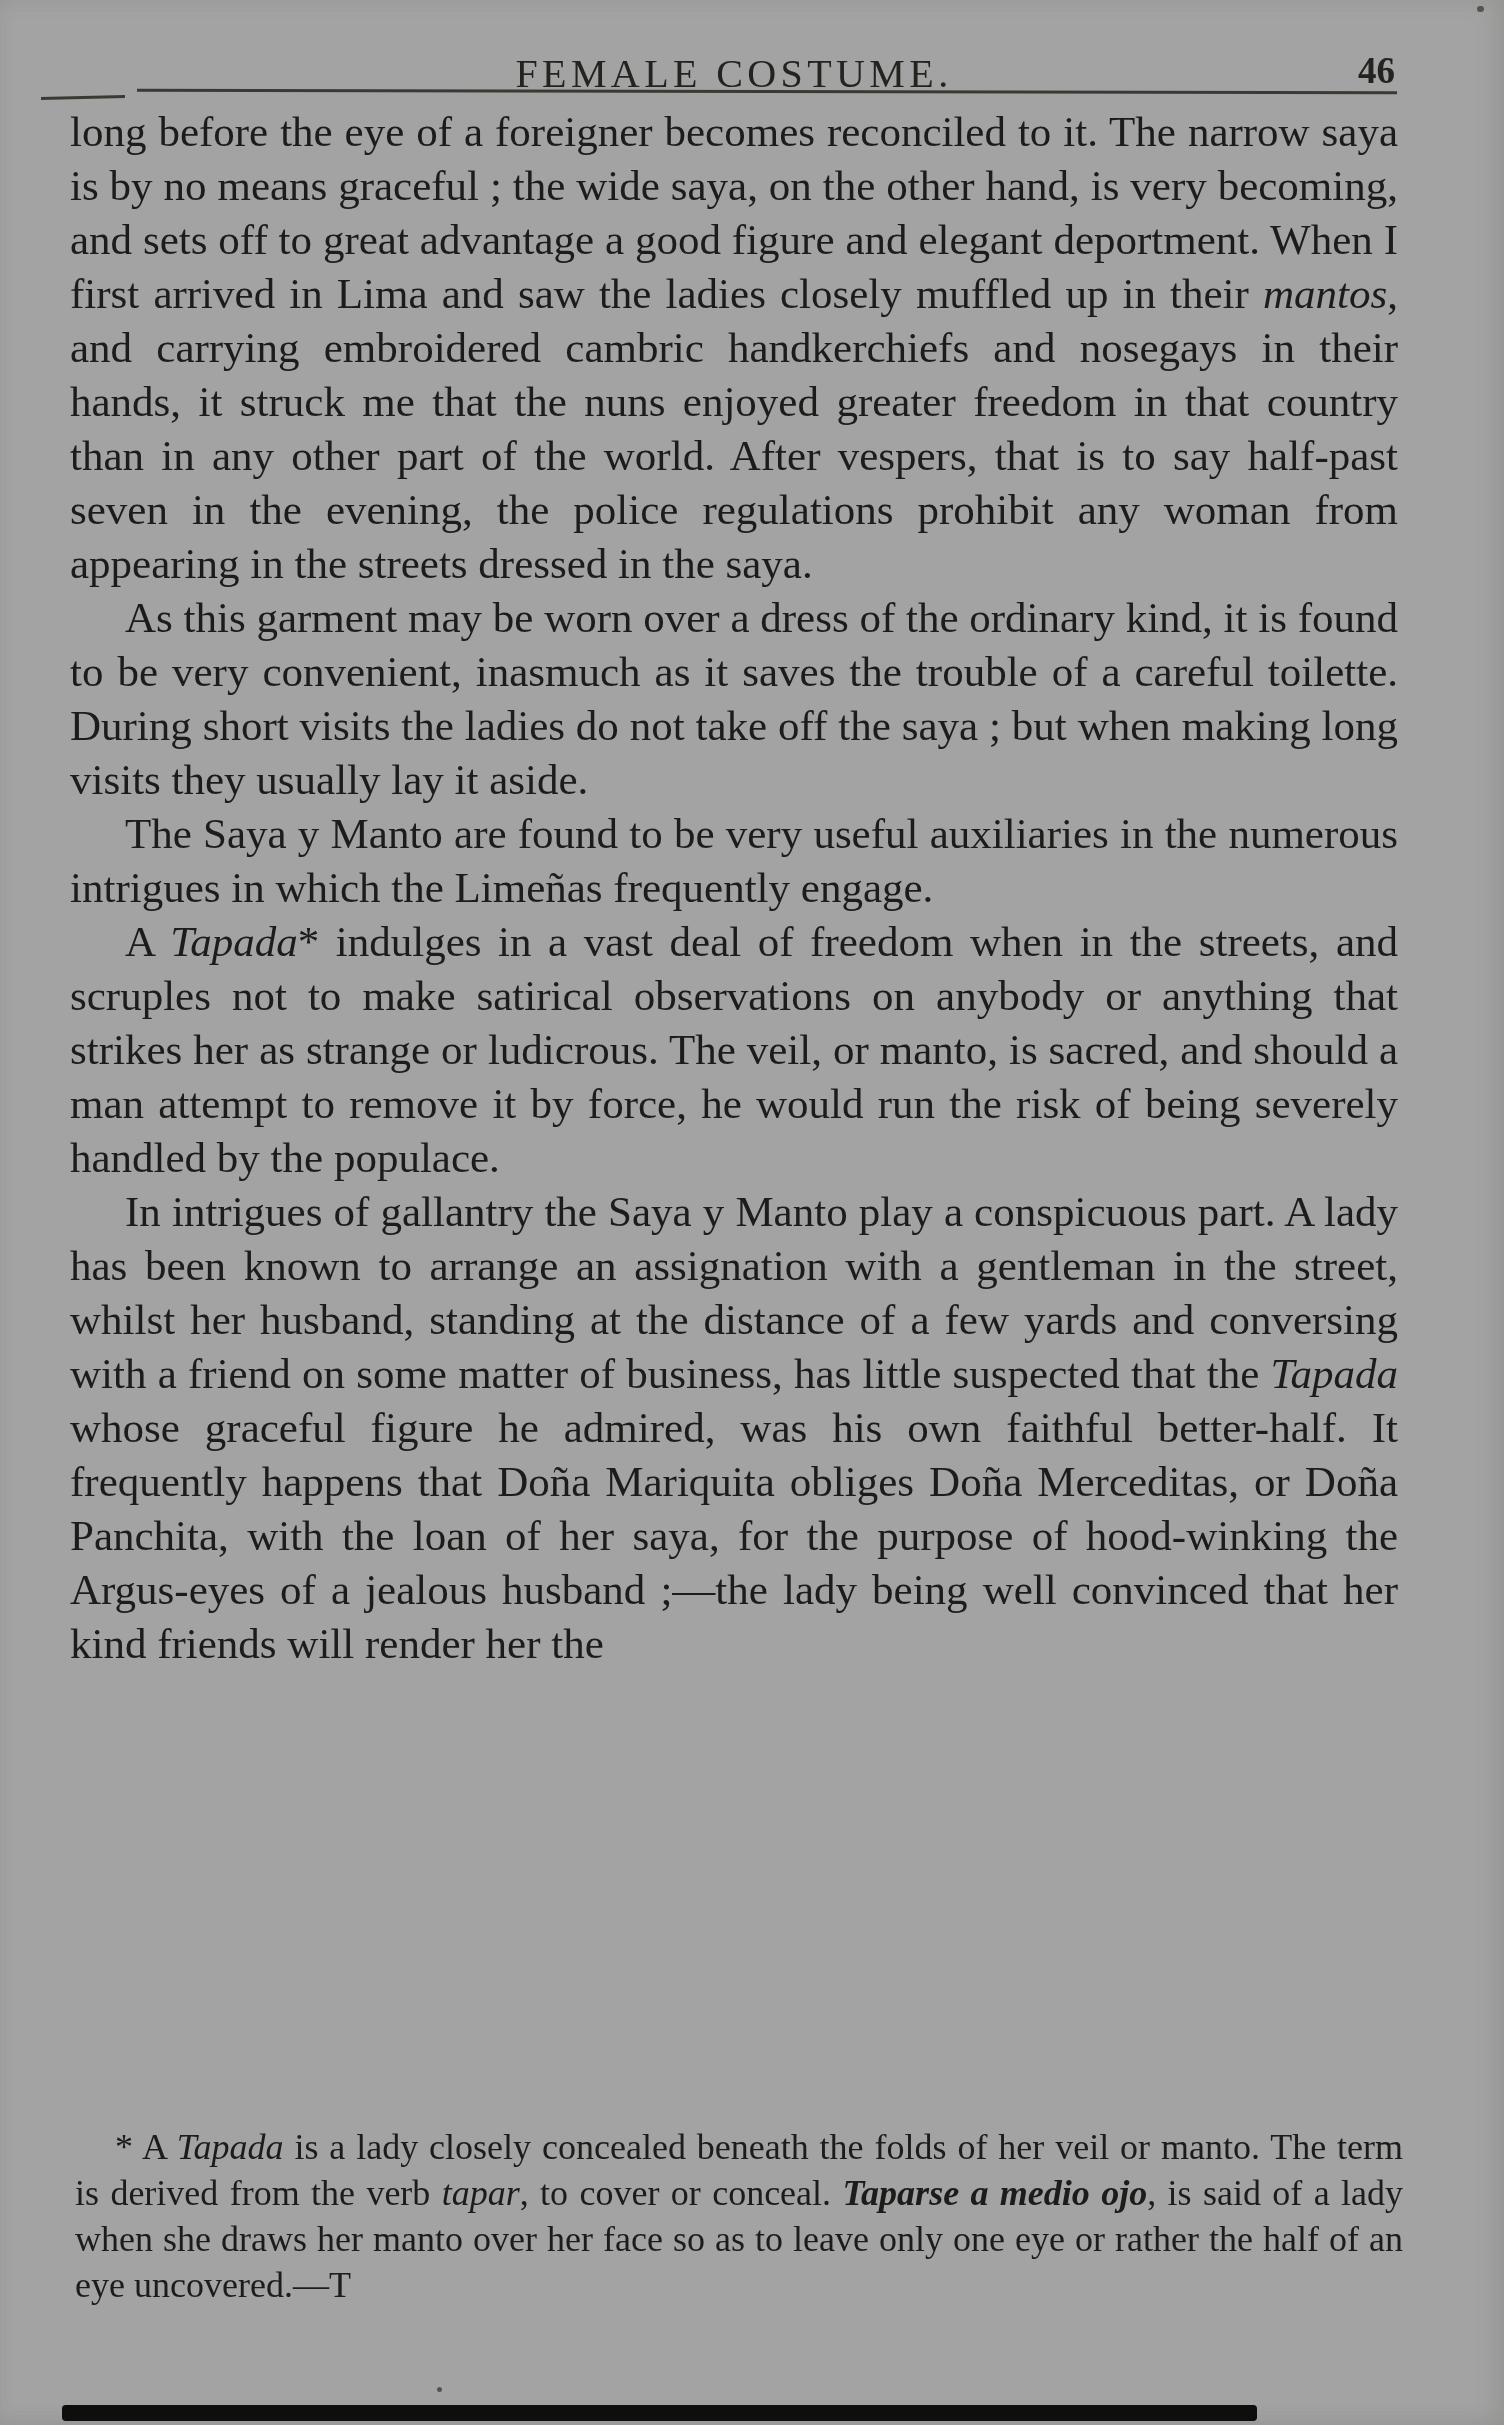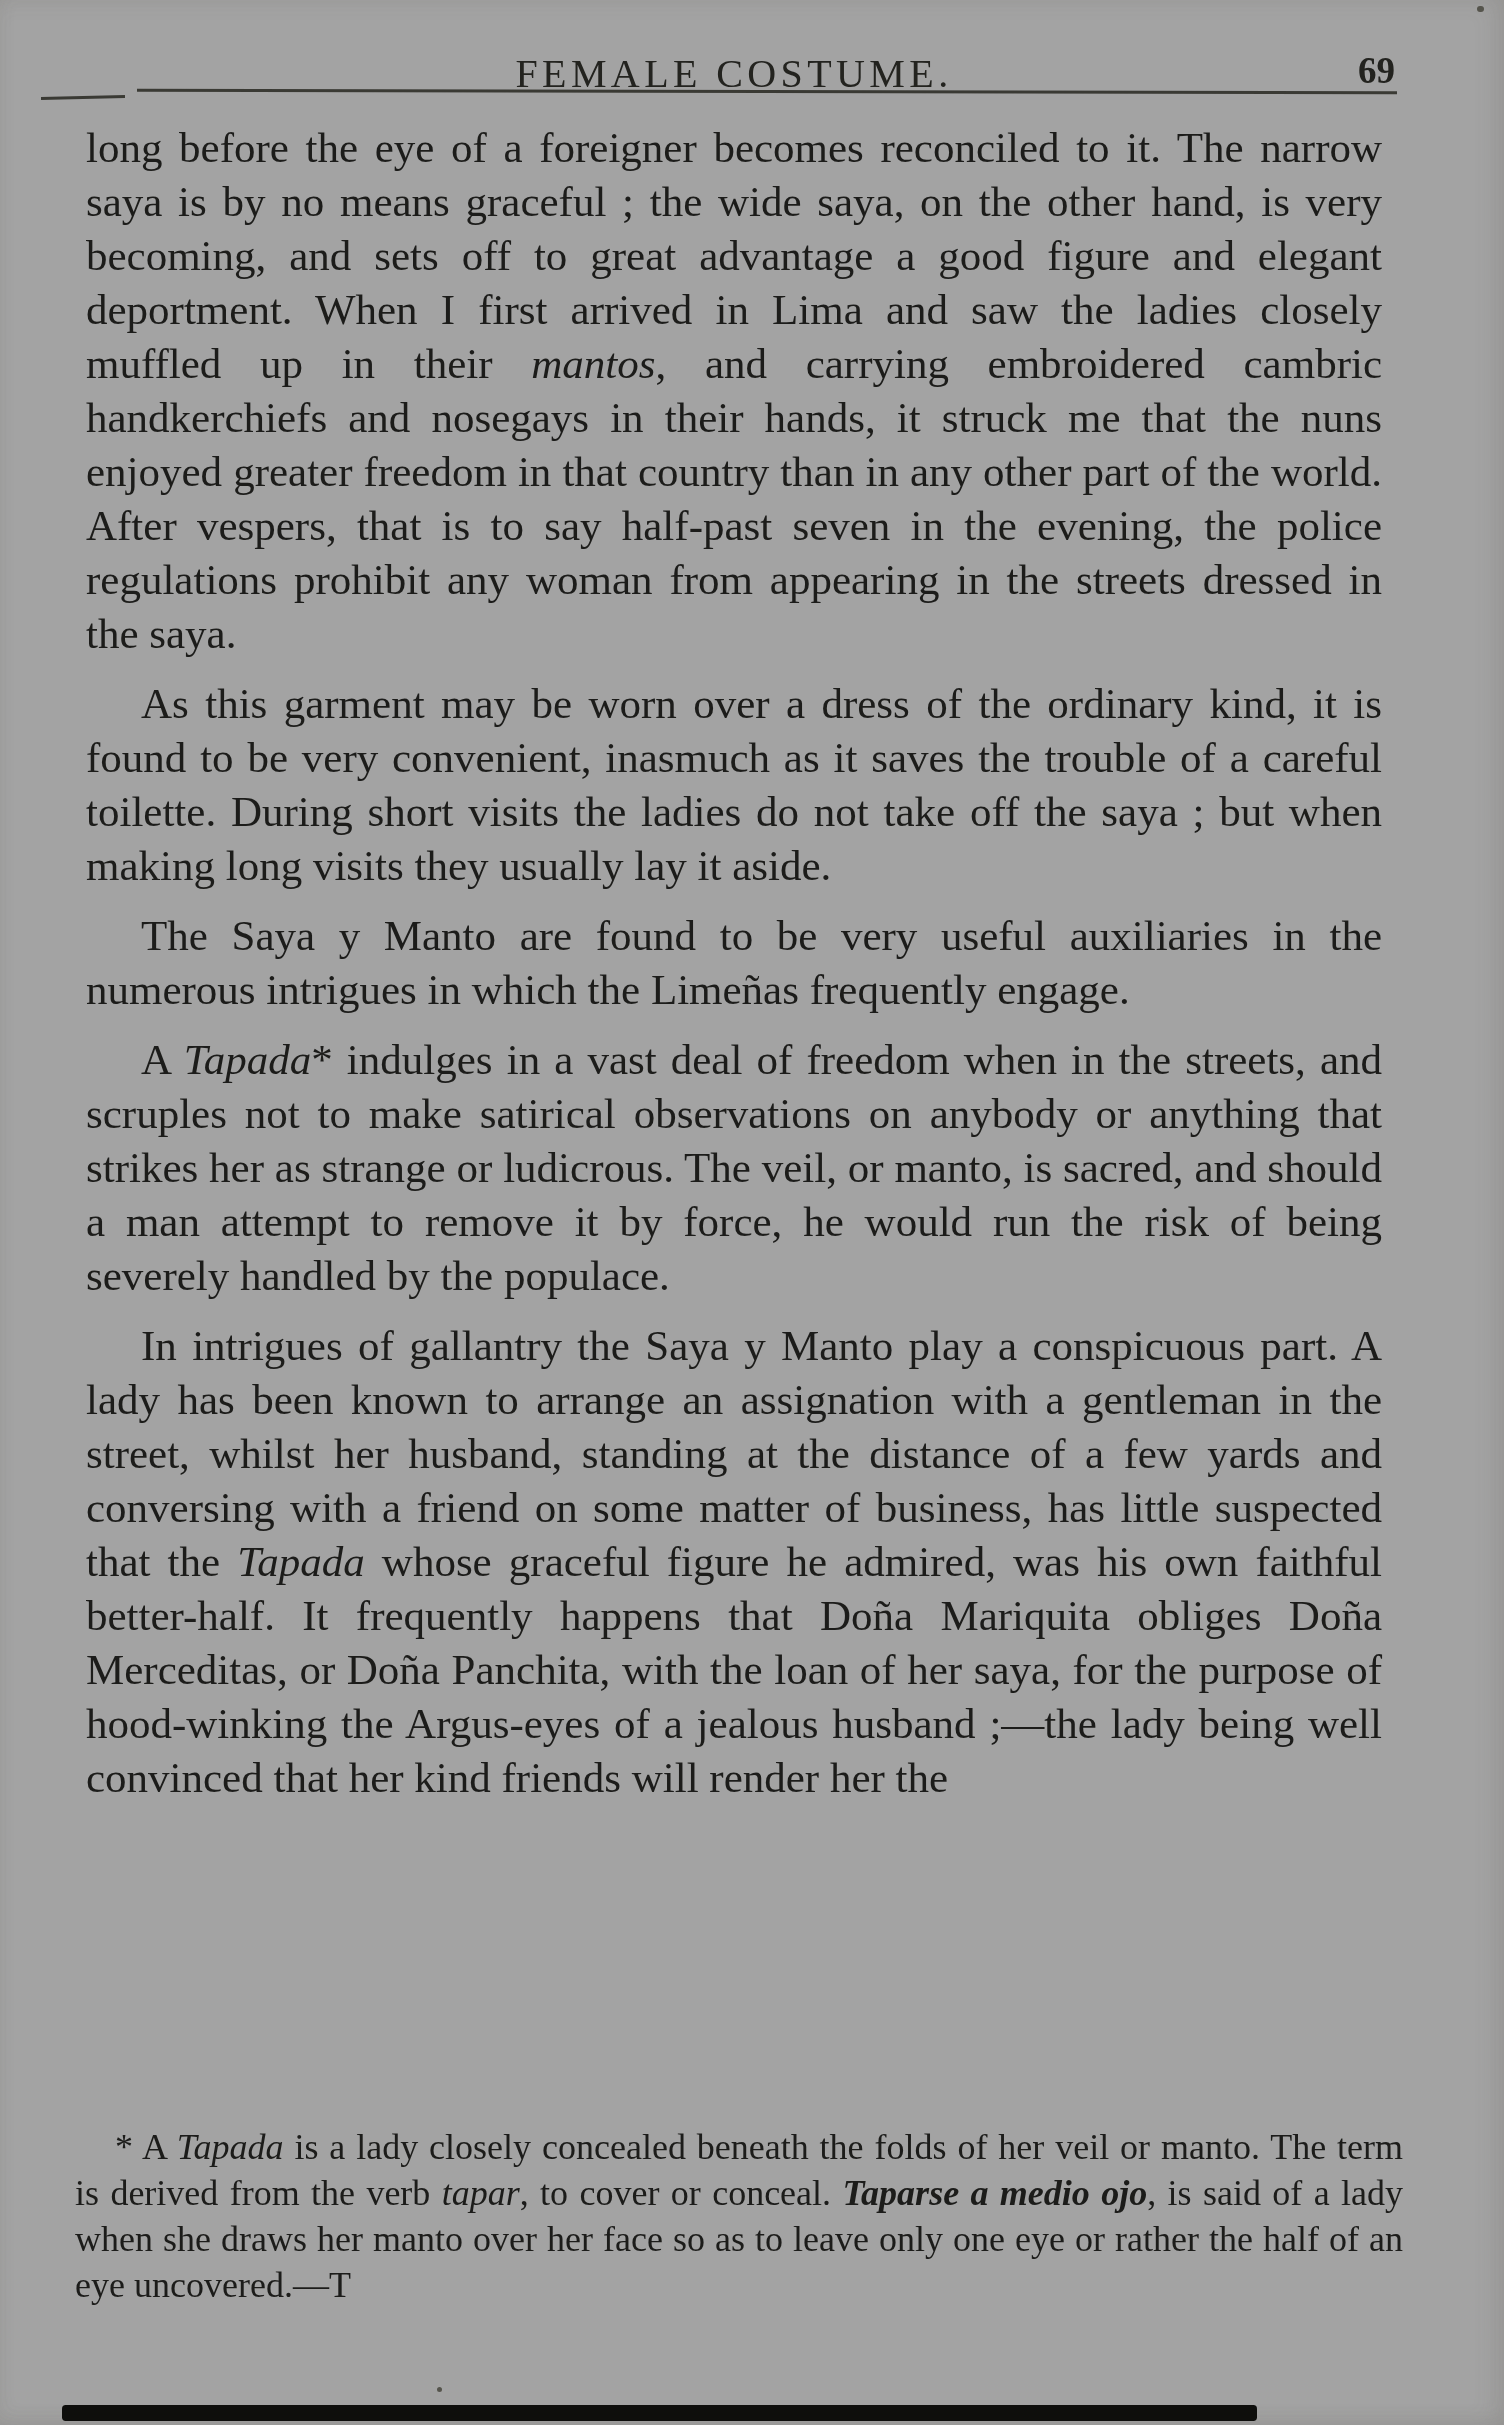--- a/index.html
+++ b/index.html
@@ -27,21 +27,21 @@
     background:#3a3a34;transform:rotate(-1.2deg);
   }
   .rule-long{
     position:absolute;top:90px;left:137px;width:1260px;height:3px;
     background:#3a3a34;transform:rotate(0.12deg);
   }
   .body-text{
     position:absolute;top:105px;left:70px;width:1328px;
     font-size:43px;line-height:54px;text-align:justify;
   }
-  .para{margin:16px;padding:0;}
+  .para{margin:0;padding:0;}
   .para.indent{text-indent:55px;}
   .it{font-style:italic;}
   .bd{font-weight:bold;}
   .footnote{
     position:absolute;top:2119px;left:70px;width:1328px;
     font-size:36px;line-height:46px;text-align:justify;
     text-indent:40px;margin:5px;
   }
   .scan-bar{
     position:absolute;top:2405px;left:62px;width:1195px;height:16px;
@@ -49,21 +49,21 @@
   }
   .speck{position:absolute;background:#55544c;border-radius:50%;}
 </style>
 </head>
 <body>
 
 <div class="page">
 
   <div class="header-title">FEMALE COSTUME.</div>
 
-  <div class="page-number">69</div>
+  <div class="page-number">46</div>
 
   <div class="rule-short"></div>
   <div class="rule-long"></div>
 
   <div class="body-text">
       <p class="para"><span>long before the eye of a foreigner becomes reconciled to it. The narrow saya is by no means graceful ; the wide saya, on the other hand, is very becoming, and sets off to great advantage a good figure and elegant deportment. When I first arrived in Lima and saw the ladies closely muffled up in their </span><span class="it">mantos</span><span>, and carrying embroidered cambric handkerchiefs and nosegays in their hands, it struck me that the nuns enjoyed greater freedom in that country than in any other part of the world. After vespers, that is to say half-past seven in the evening, the police regulations prohibit any woman from appearing in the streets dressed in the saya.</span></p>
       <p class="para indent"><span>As this garment may be worn over a dress of the ordinary kind, it is found to be very convenient, inasmuch as it saves the trouble of a careful toilette. During short visits the ladies do not take off the saya ; but when making long visits they usually lay it aside.</span></p>
       <p class="para indent"><span>The Saya y Manto are found to be very useful auxiliaries in the numerous intrigues in which the Limeñas frequently engage.</span></p>
       <p class="para indent"><span>A </span><span class="it">Tapada</span><span>* indulges in a vast deal of freedom when in the streets, and scruples not to make satirical observations on anybody or anything that strikes her as strange or ludicrous. The veil, or manto, is sacred, and should a man attempt to remove it by force, he would run the risk of being severely handled by the populace.</span></p>
       <p class="para indent"><span>In intrigues of gallantry the Saya y Manto play a conspicuous part. A lady has been known to arrange an assignation with a gentleman in the street, whilst her husband, standing at the distance of a few yards and conversing with a friend on some matter of business, has little suspected that the </span><span class="it">Tapada</span><span> whose graceful figure he admired, was his own faithful better-half. It frequently happens that Doña Mariquita obliges Doña Merceditas, or Doña Panchita, with the loan of her saya, for the purpose of hood-winking the Argus-eyes of a jealous husband ;—the lady being well convinced that her kind friends will render her the</span></p>

